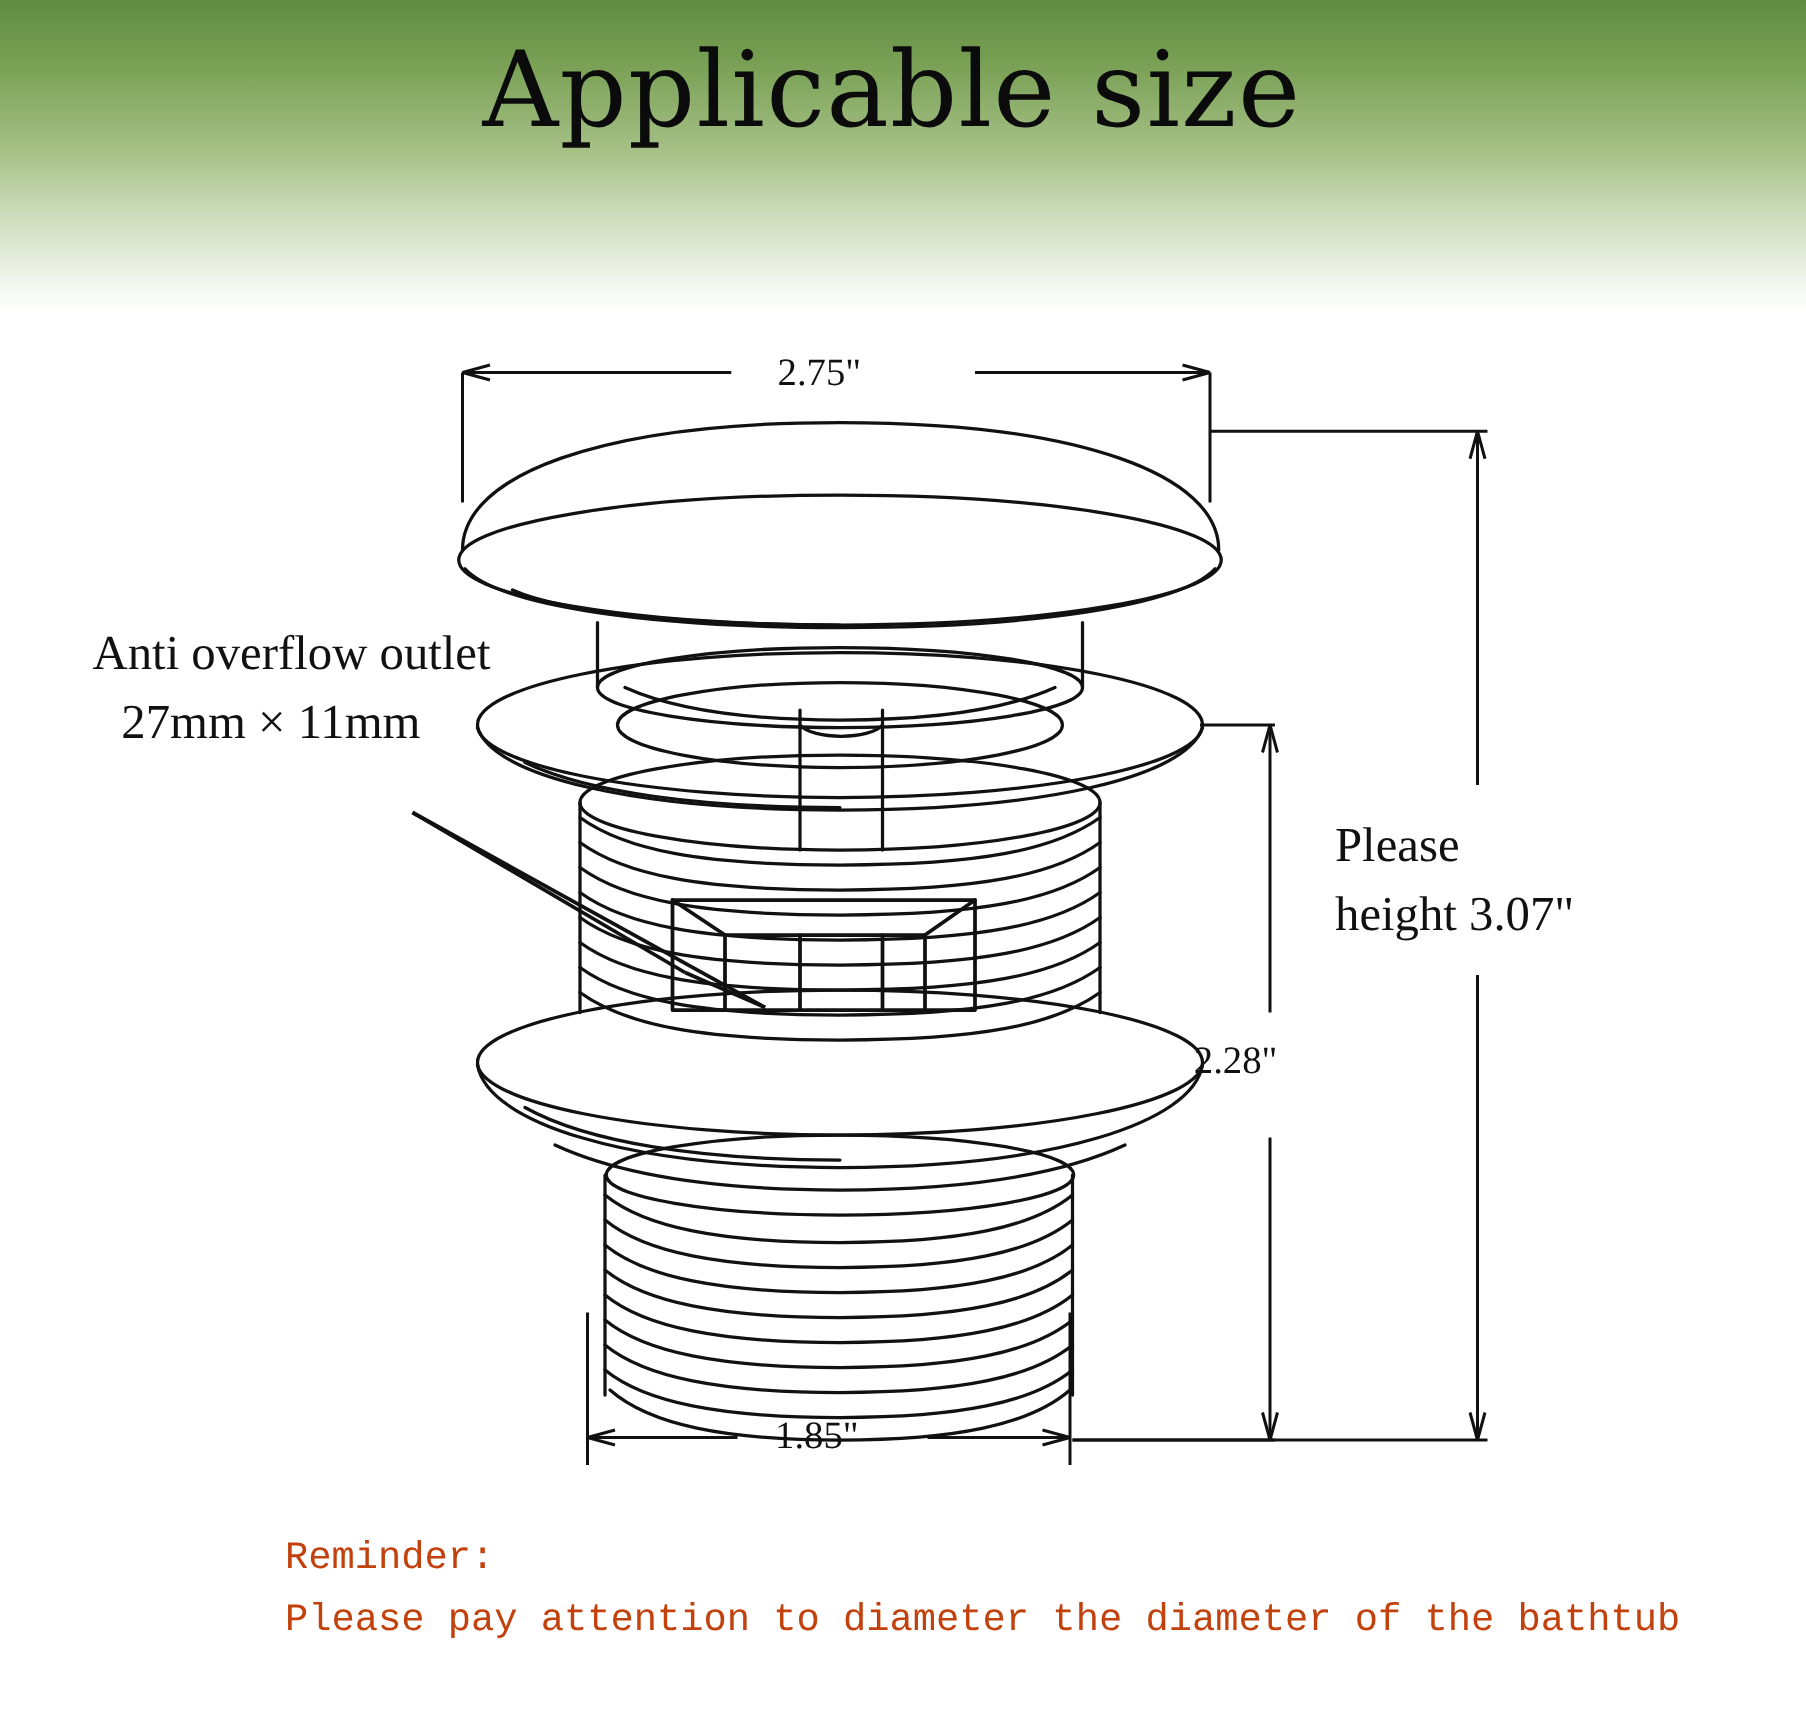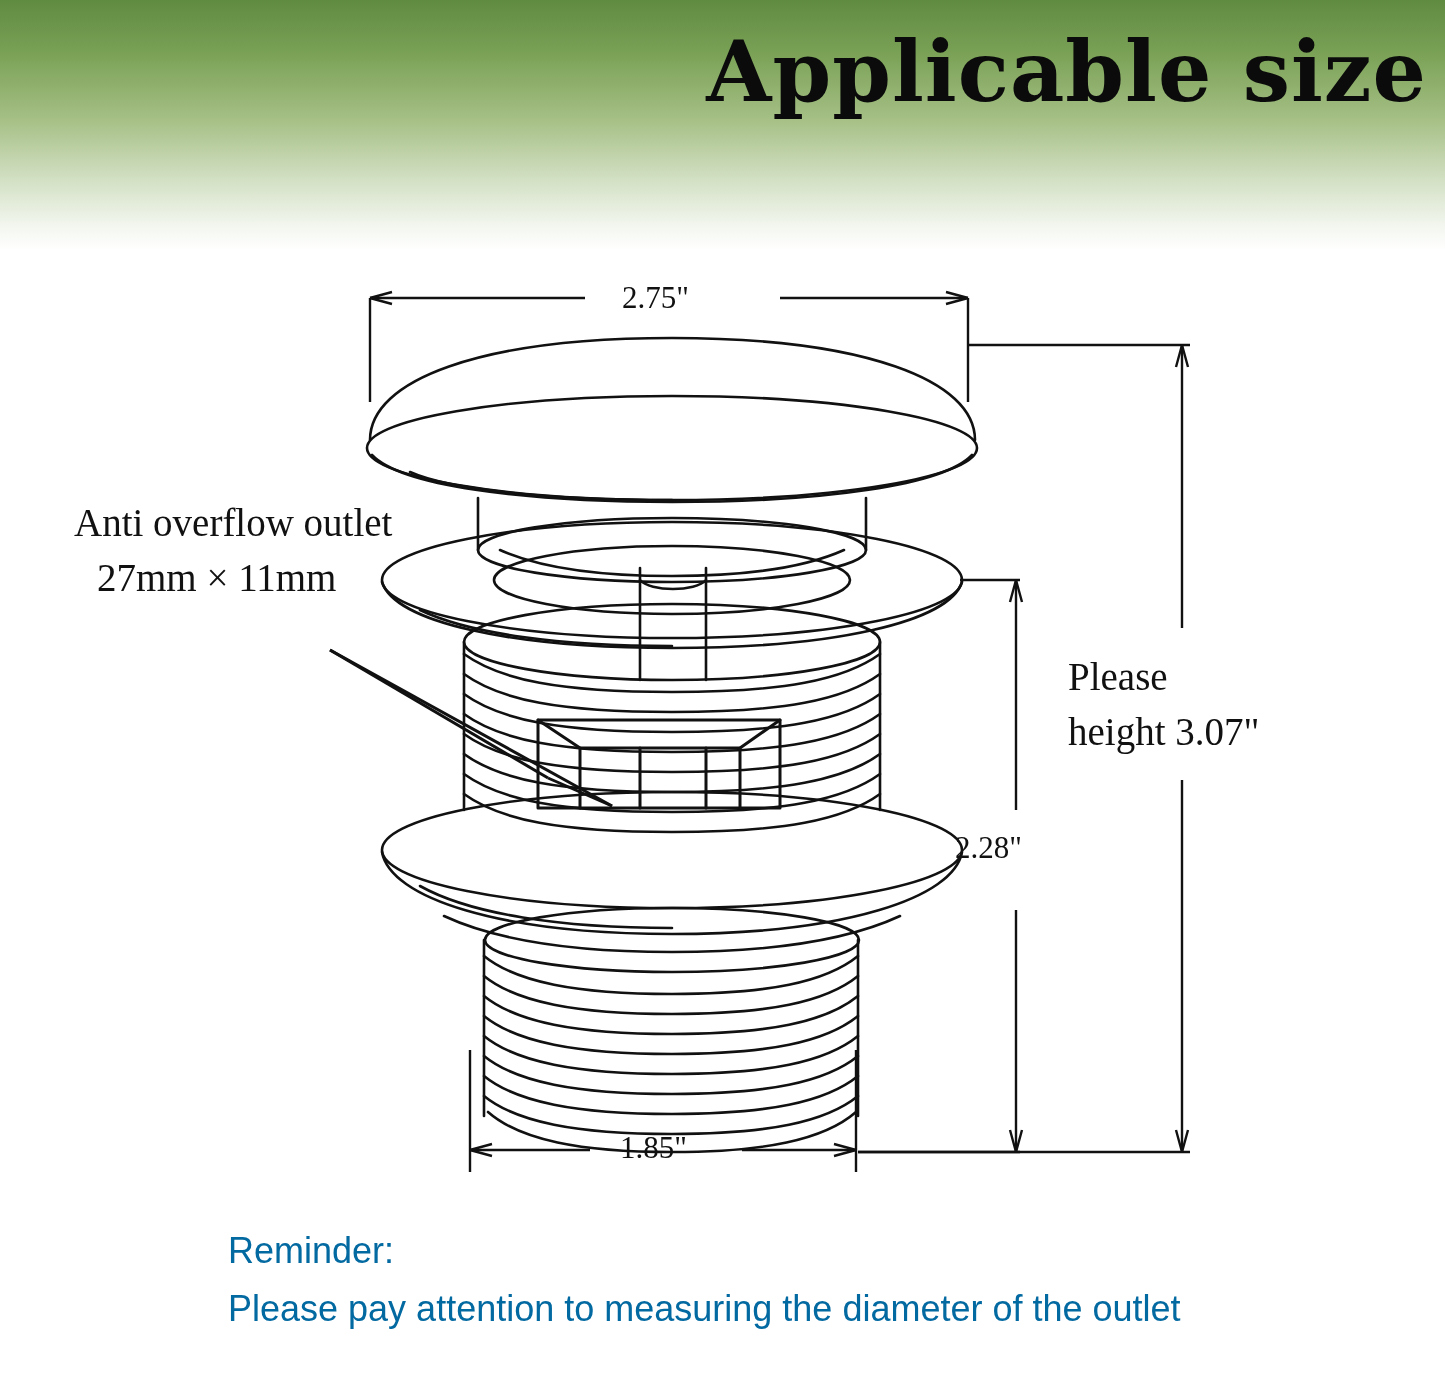--- a/index.html
+++ b/index.html
@@ -24,25 +24,25 @@
     top: 0;
     width: 1445px;
     height: 250px;
     background: linear-gradient(to bottom, #5f8b41 0%, #7ba257 22%, #a6c086 48%, #d3e0c4 72%, #f2f6ee 90%, #ffffff 100%);
   }
   #title {
     position: absolute;
     left: 0;
     top: 28px;
     width: 1445px;
-    text-align: right;
+    text-align: center;
     padding-right: 18px;
     box-sizing: border-box;
     font-family: "DejaVu Serif", serif;
-    font-weight: bold;
+    font-weight: normal;
     font-size: 84px;
     letter-spacing: 1px;
     color: #0b0b0b;
     line-height: 1.05;
   }
   
   #drawing {
     position: absolute;
     left: 0;
     top: 250px;
@@ -65,23 +65,23 @@
     font-size: 39px;
     color: #111111;
     white-space: nowrap;
     line-height: 1.55;
   }
   #reminder {
     position: absolute;
     left: 228px;
     top: 1222px;
     width: 1180px;
-    font-family: Liberation Sans, sans-serif;
-    font-size: 36px;
-    color: #0369a1;
+    font-family: Liberation Mono, monospace;
+    font-size: 31px;
+    color: #c2410c;
     line-height: 1.62;
   }
   #reminder div {
     white-space: nowrap;
   }
 </style>
 </head>
 <body>
 
 <div id="page">
@@ -220,16 +220,16 @@
 
     <div class="anno-label" style="left:1068px; top:397px;">Please</div>
     <div class="anno-label" style="left:1068px; top:452px;">height 3.07"</div>
 
     <div class="anno-label" style="left:74px; top:243px;">Anti overflow outlet</div>
     <div class="anno-label" style="left:74px; top:298px;margin-left:23px;">27mm × 11mm</div>
   </div>
 
   <div id="reminder">
     <div>Reminder:</div>
-    <div>Please pay attention to measuring the diameter of the outlet</div>
+    <div>Please pay attention to diameter the diameter of the bathtub</div>
   </div>
 
 </div>
 
 </body></html>

